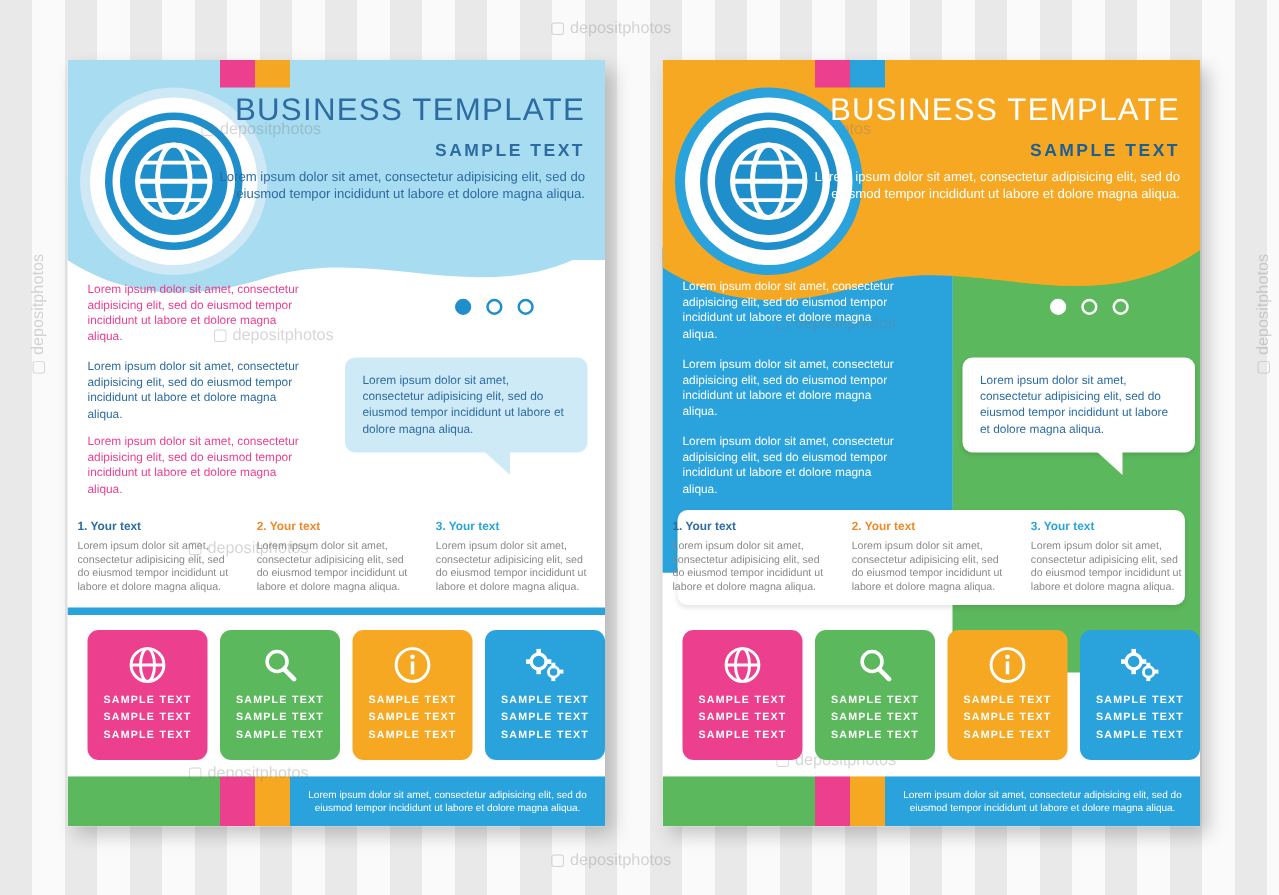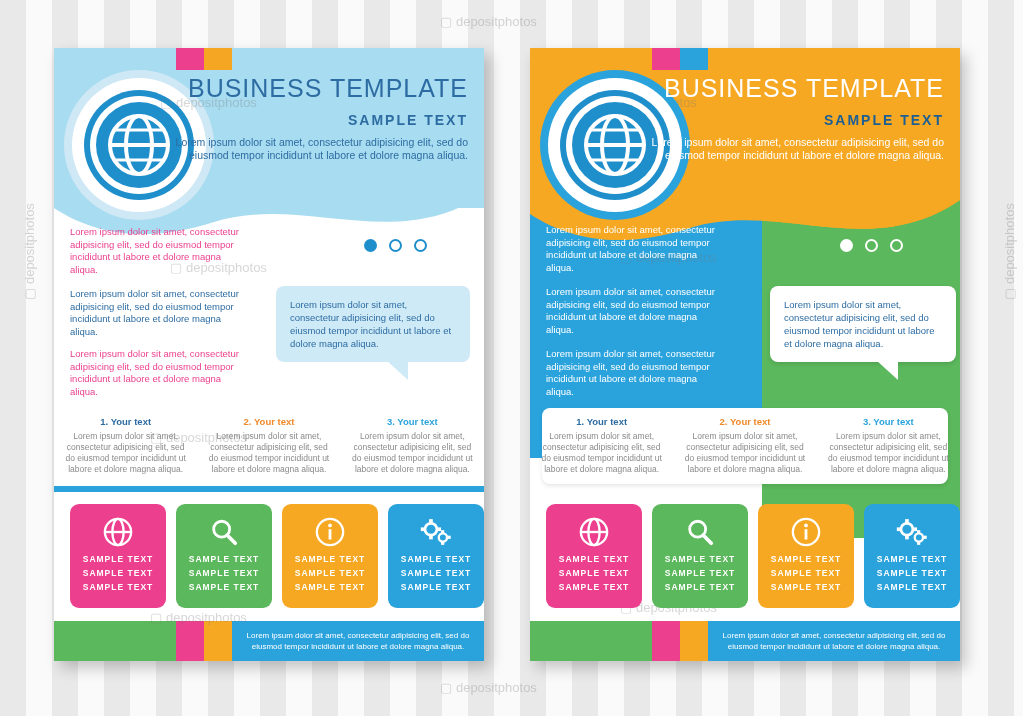--- a/index.html
+++ b/index.html
@@ -71,21 +71,21 @@
   
   .bubble{position:absolute;border-radius:8px;padding:12px 14px;font-size:9.5px;line-height:13px;}
   .A .bubble{background:#cfeaf7;color:#2d6ca2;}
   .B .bubble{background:#ffffff;color:#2d6ca2;}
   .bubble .tail{position:absolute;width:0;height:0;border-style:solid;}
   .A .bubble .tail{left:110px;bottom:-18px;border-width:20px 0 0 22px;border-color:#cfeaf7 transparent transparent transparent;}
   .B .bubble .tail{left:106px;bottom:-18px;border-width:20px 0 0 22px;border-color:#ffffff transparent transparent transparent;}
 
   
   .three{position:absolute;left:0;width:100%;display:flex;}
-  .three .item{flex:1;padding:0 8px;box-sizing:border-box;text-align:center;}
+  .three .item{flex:1;padding:0 8px;box-sizing:border-box;}
   .three h4{margin:0 0 4px 0;font-size:9.5px;}
   .three p{margin:0;font-size:8.5px;line-height:11px;color:#8a8a8a;}
   .ttl-blue{color:#2d6ca2;}
   .ttl-orange{color:#f0892a;}
   .ttl-cyan{color:#2aa3dd;}
 
   .rule{position:absolute;left:0;width:100%;height:6px;background:#2aa3dd;}
 
   
   .cards{position:absolute;display:flex;gap:10px;}

